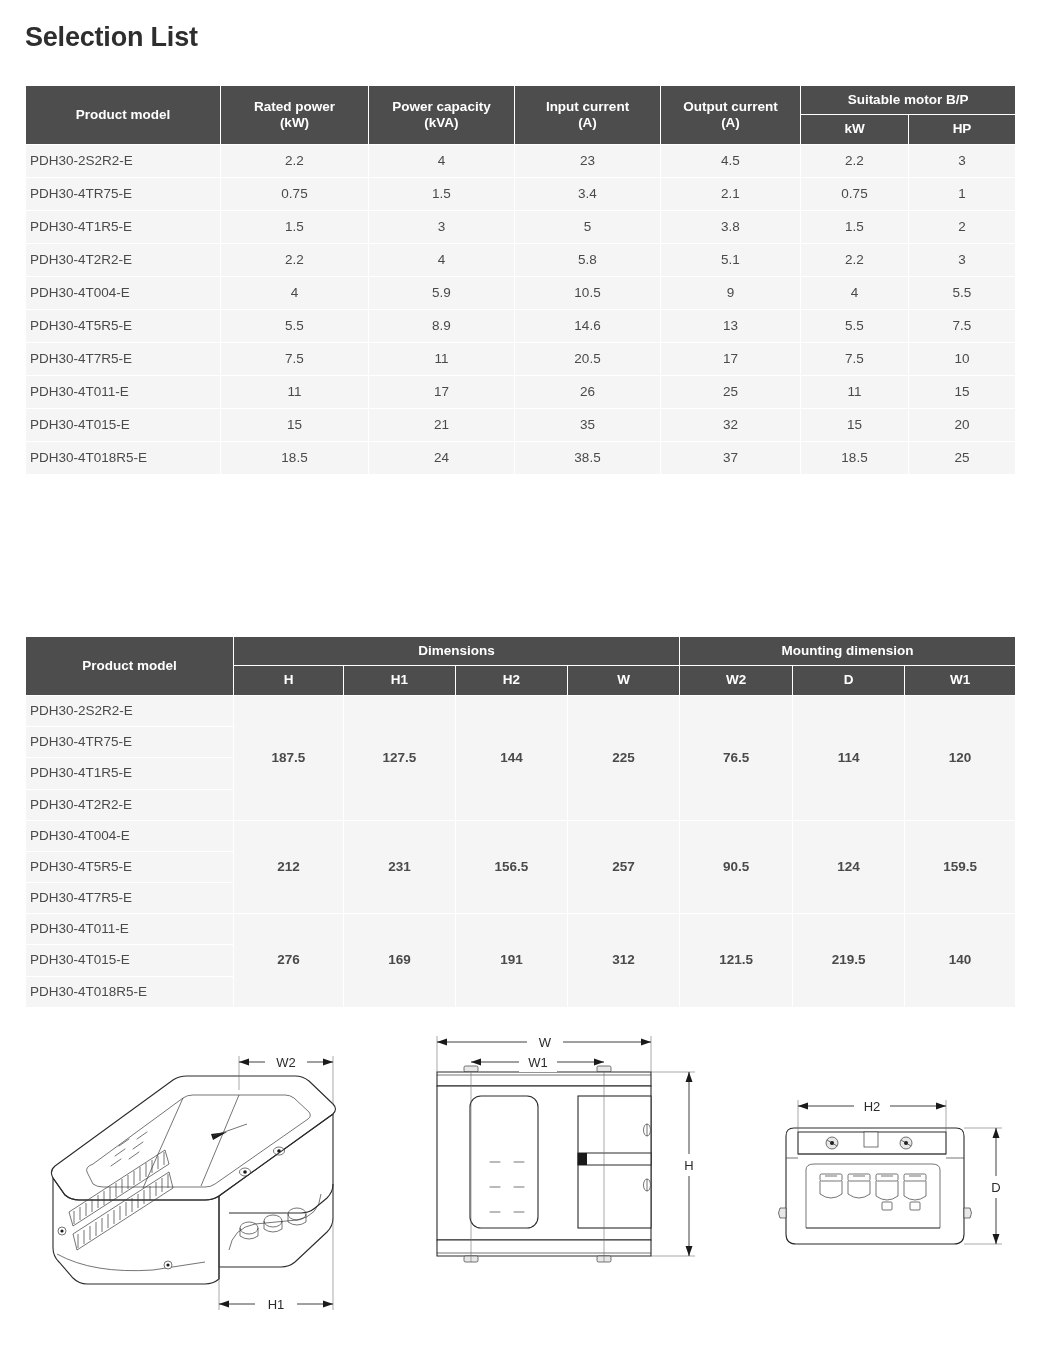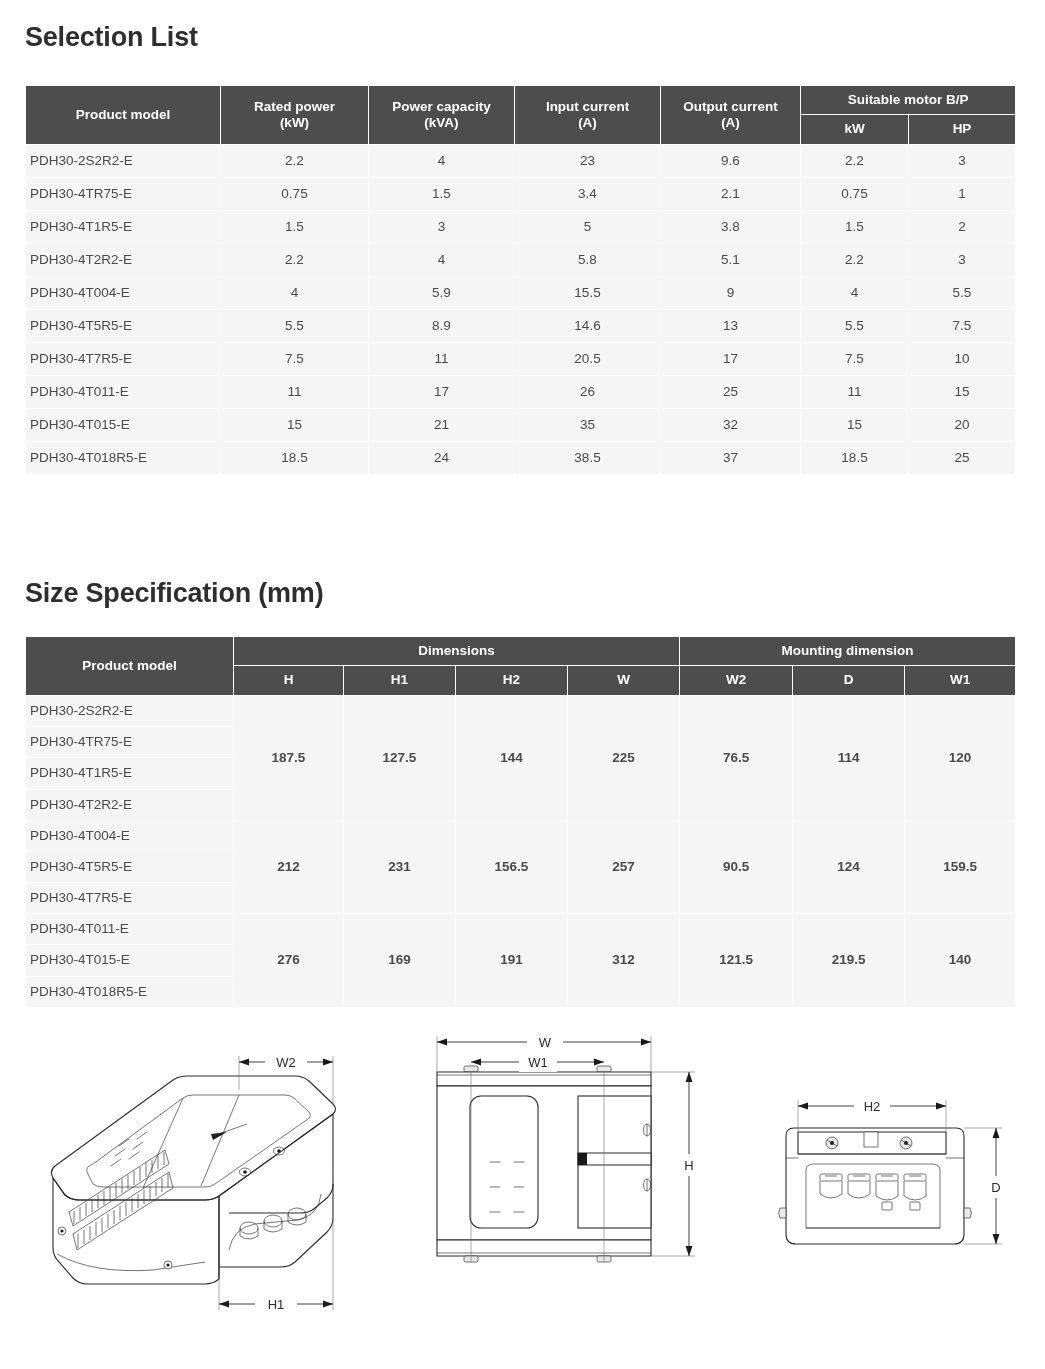--- a/index.html
+++ b/index.html
@@ -120,21 +120,21 @@
         <th>kW</th>
         <th>HP</th>
       </tr>
     </thead>
     <tbody id="selection-body">
         <tr>
           <td class="model">PDH30-2S2R2-E</td>
           <td>2.2</td>
           <td>4</td>
           <td>23</td>
-          <td>9.6</td>
+          <td>4.5</td>
           <td>2.2</td>
           <td>3</td>
         </tr>
         <tr>
           <td class="model">PDH30-4TR75-E</td>
           <td>0.75</td>
           <td>1.5</td>
           <td>3.4</td>
           <td>2.1</td>
           <td>0.75</td>
@@ -155,21 +155,21 @@
           <td>4</td>
           <td>5.8</td>
           <td>5.1</td>
           <td>2.2</td>
           <td>3</td>
         </tr>
         <tr>
           <td class="model">PDH30-4T004-E</td>
           <td>4</td>
           <td>5.9</td>
-          <td>15.5</td>
+          <td>10.5</td>
           <td>9</td>
           <td>4</td>
           <td>5.5</td>
         </tr>
         <tr>
           <td class="model">PDH30-4T5R5-E</td>
           <td>5.5</td>
           <td>8.9</td>
           <td>14.6</td>
           <td>13</td>
@@ -208,21 +208,20 @@
           <td>18.5</td>
           <td>24</td>
           <td>38.5</td>
           <td>37</td>
           <td>18.5</td>
           <td>25</td>
         </tr>
       </tbody>
   </table>
 
-  <h2 class="section-title" id="title-size">Size Specification (mm)</h2>
 
   <table class="spec" id="tbl-size">
     <colgroup>
       <col style="width:208px">
         <col style="width:110px">
         <col style="width:112px">
       <col style="width:112px">
         <col style="width:112px">
         <col style="width:113px">
       <col style="width:112px">

